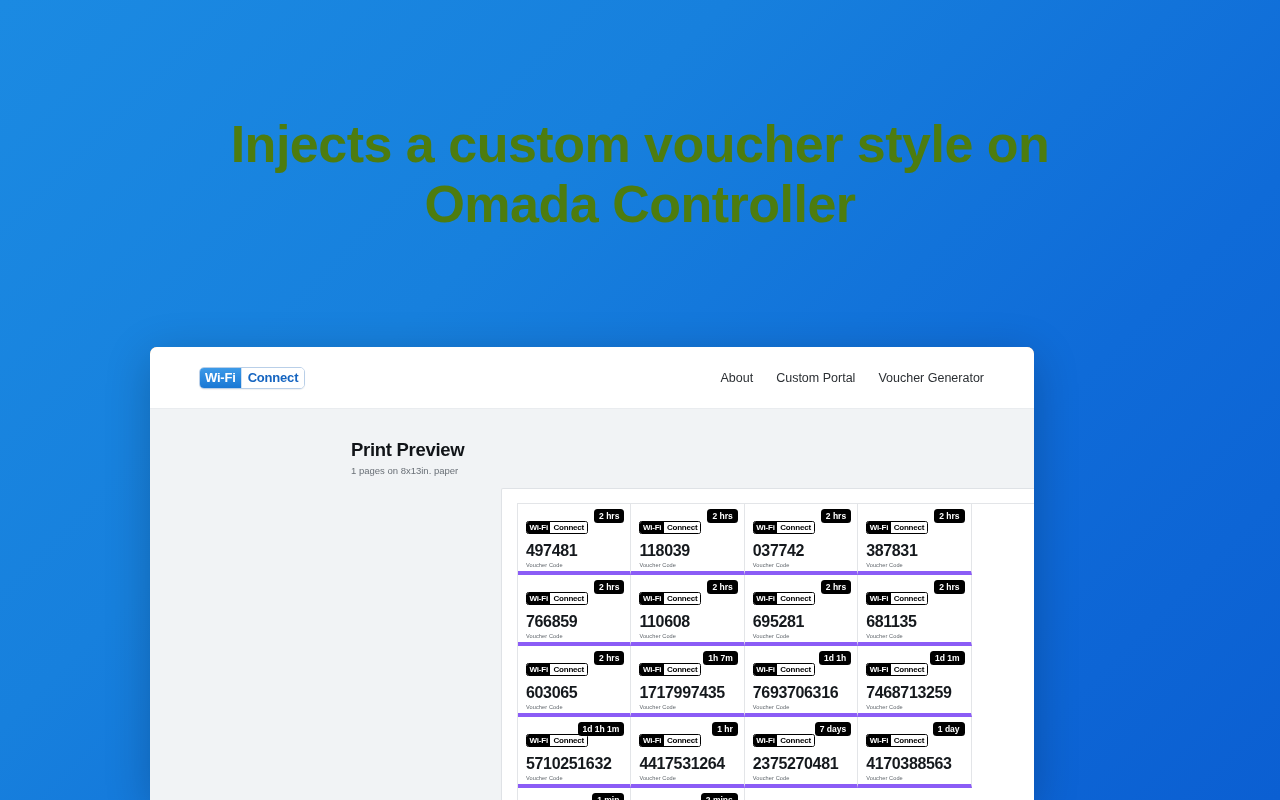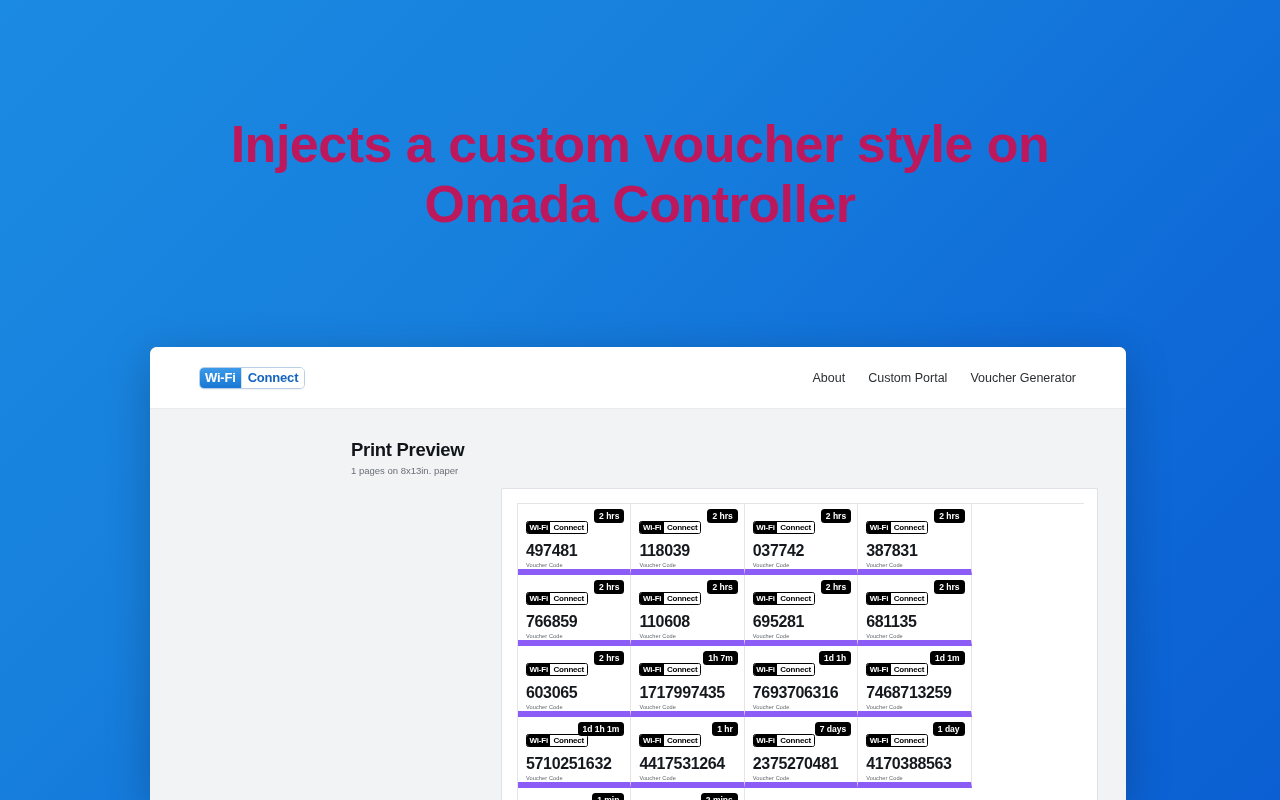--- a/index.html
+++ b/index.html
@@ -21,36 +21,36 @@
   .hero {
     position: absolute;
     top: 0; left: 0;
     width: 1280px;
     height: 347px;
     display: flex;
     align-items: center;
     justify-content: center;
   }
   .hero-title {
-    color: #be185d;
+    color: #4d7c0f;
     font-size: 52px;
     font-weight: 700;
     line-height: 60px;
     text-align: center;
     letter-spacing: -0.5px;
     max-width: 900px;
     white-space: pre-line;
   }
 
   
   .app-window {
     position: absolute;
     left: 150px;
     top: 347px;
-    width: 976px;
+    width: 884px;
     height: 453px;
     background: #fdba74;
     border-radius: 7px 7px 0 0;
     overflow: hidden;
     box-shadow: 0 10px 45px rgba(0,0,0,0.22);
   }
 
   
   .site-header {
     height: 62px;
@@ -190,21 +190,21 @@
     display: flex;
     flex-wrap: wrap;
     width: 567px;
     border-top: 1px solid #e3e5e8;
     border-left: 1px solid #e3e5e8;
   }
   .voucher {
     width: 113.4px;
     height: 71px;
     border-right: 1px solid #e3e5e8;
-    border-bottom: 6px solid #8b5cf6;
+    border-bottom: 4px solid #8b5cf6;
     padding: 7px 8px 0 8px;
     position: relative;
   }
 
   .badge {
     position: absolute;
     top: 5px;
     right: 6px;
     background: #000000;
     color: #ffffff;

